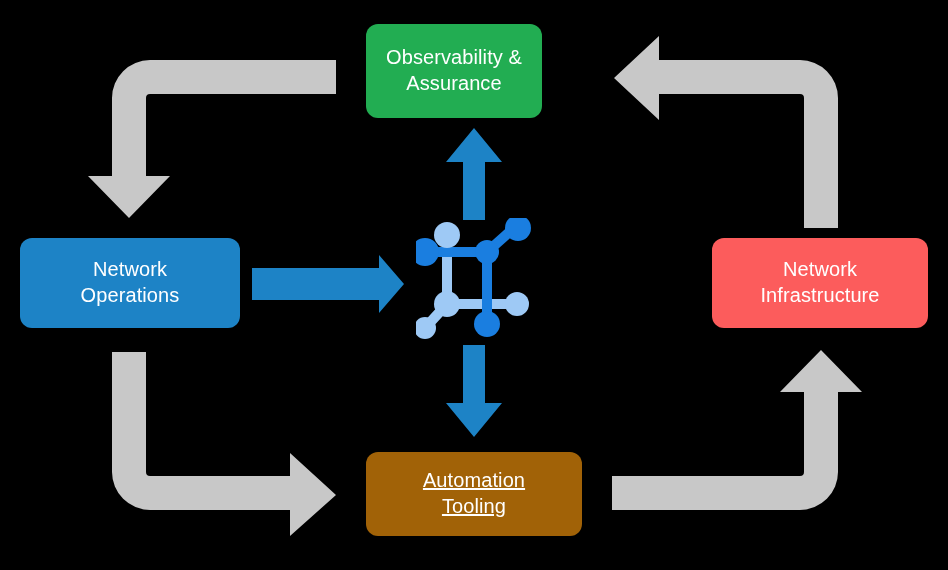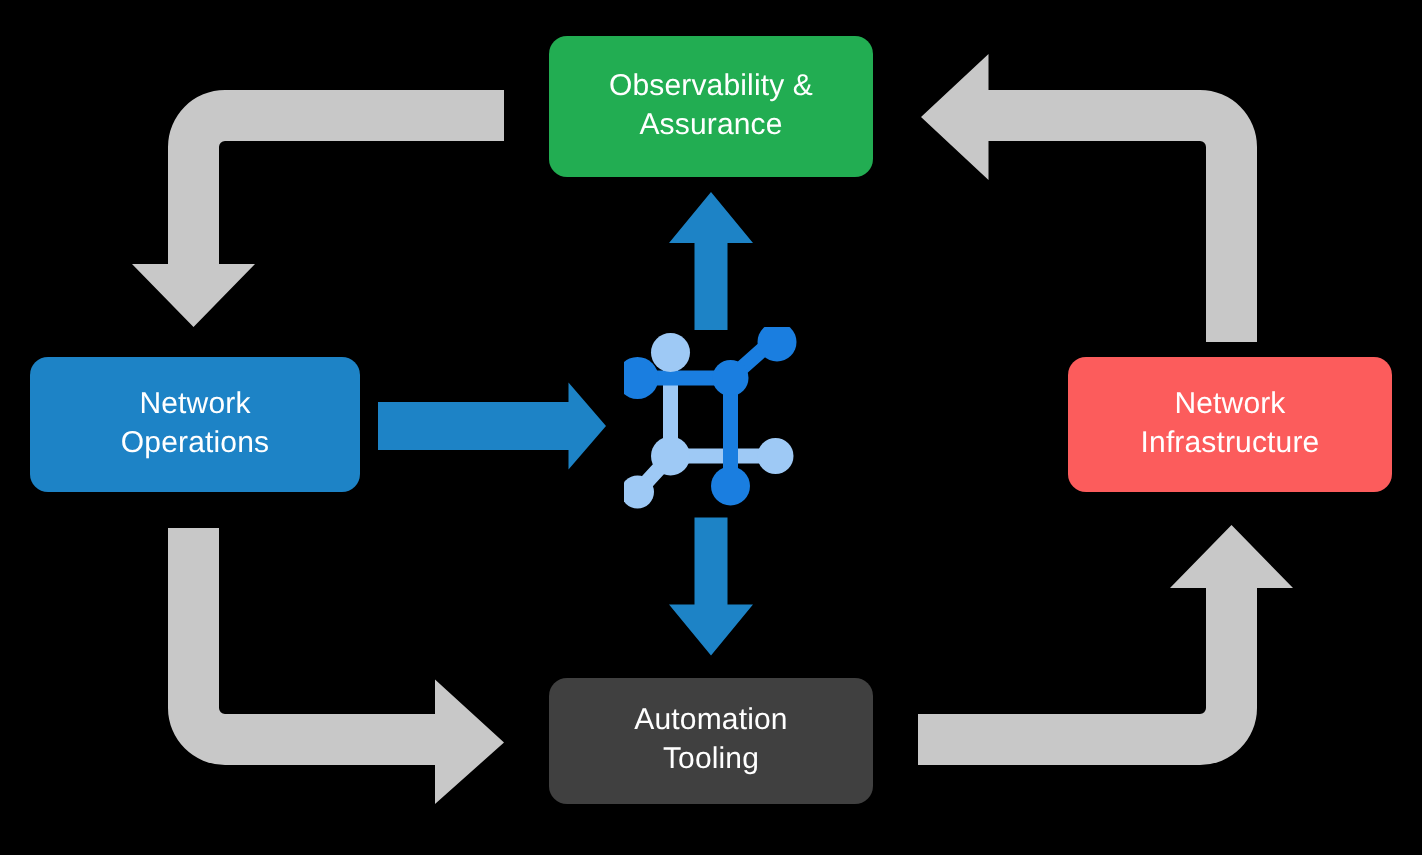--- a/index.html
+++ b/index.html
@@ -41,21 +41,21 @@
     padding: 6px 10px;
     z-index: 5;
   }
   .node-label {
     white-space: pre-line;
     display: block;
   }
   #box-observability {
     left: 366px;
     top: 24px;
-    width: 216px;
+    width: 176px;
     height: 94px;
   }
   #box-network-operations {
     left: 20px;
     top: 238px;
     width: 220px;
     height: 90px;
   }
   #box-network-infrastructure {
     left: 712px;
@@ -160,18 +160,18 @@
   <div id="box-network-operations" class="node-box" style="background:#1d83c6;">
     <span class="node-label">Network
 Operations</span>
   </div>
 
   <div id="box-network-infrastructure" class="node-box" style="background:#fc5c5c;">
     <span class="node-label">Network
 Infrastructure</span>
   </div>
 
-  <div id="box-automation-tooling" class="node-box" style="background:#404040;">
+  <div id="box-automation-tooling" class="node-box" style="background:#a16207;text-decoration:underline;">
     <span class="node-label">Automation
 Tooling</span>
   </div>
 
 </div>
 
 </body></html>

